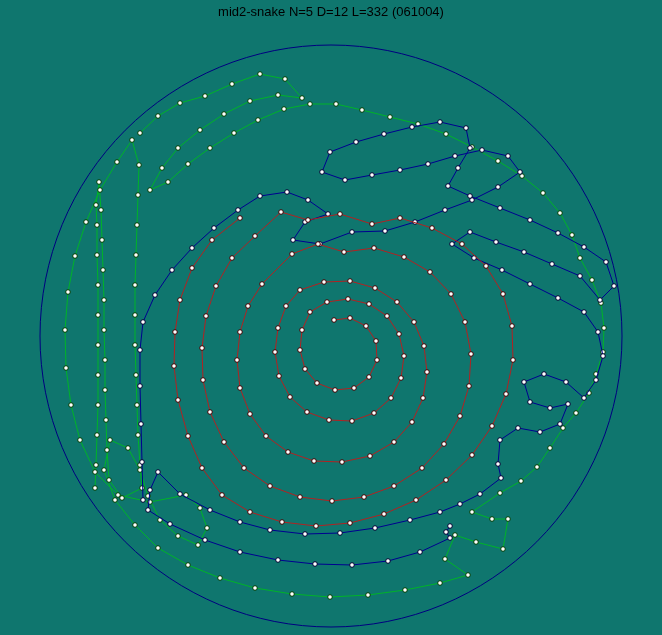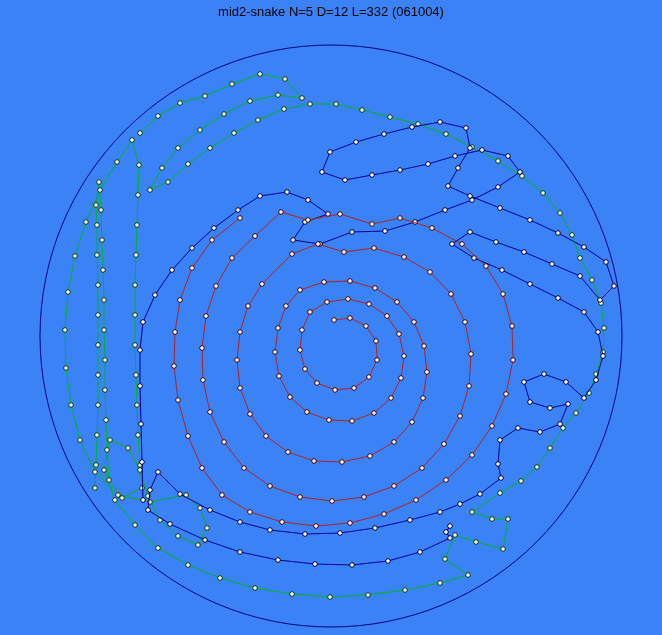--- a/index.html
+++ b/index.html
@@ -3,21 +3,21 @@
 <meta charset="utf-8">
 <style>
   html, body {
     margin: 0; padding: 0;
     background: #ffffff;
     font-family: "Liberation Sans", sans-serif;
   }
   .frame {
     position: relative;
     width: 662px; height: 635px;
-    background: #3b82f6;
+    background: #0f766e;
     overflow: hidden;
   }
   svg.snake-figure {
     position: absolute;
     top: 0; left: 0;
   }
   polyline.snake-path { fill: none; stroke-width: 1; }
   circle.vertex-marker { stroke-width: 1; }
   circle.boundary { fill: none; stroke-width: 1; }
 </style>

